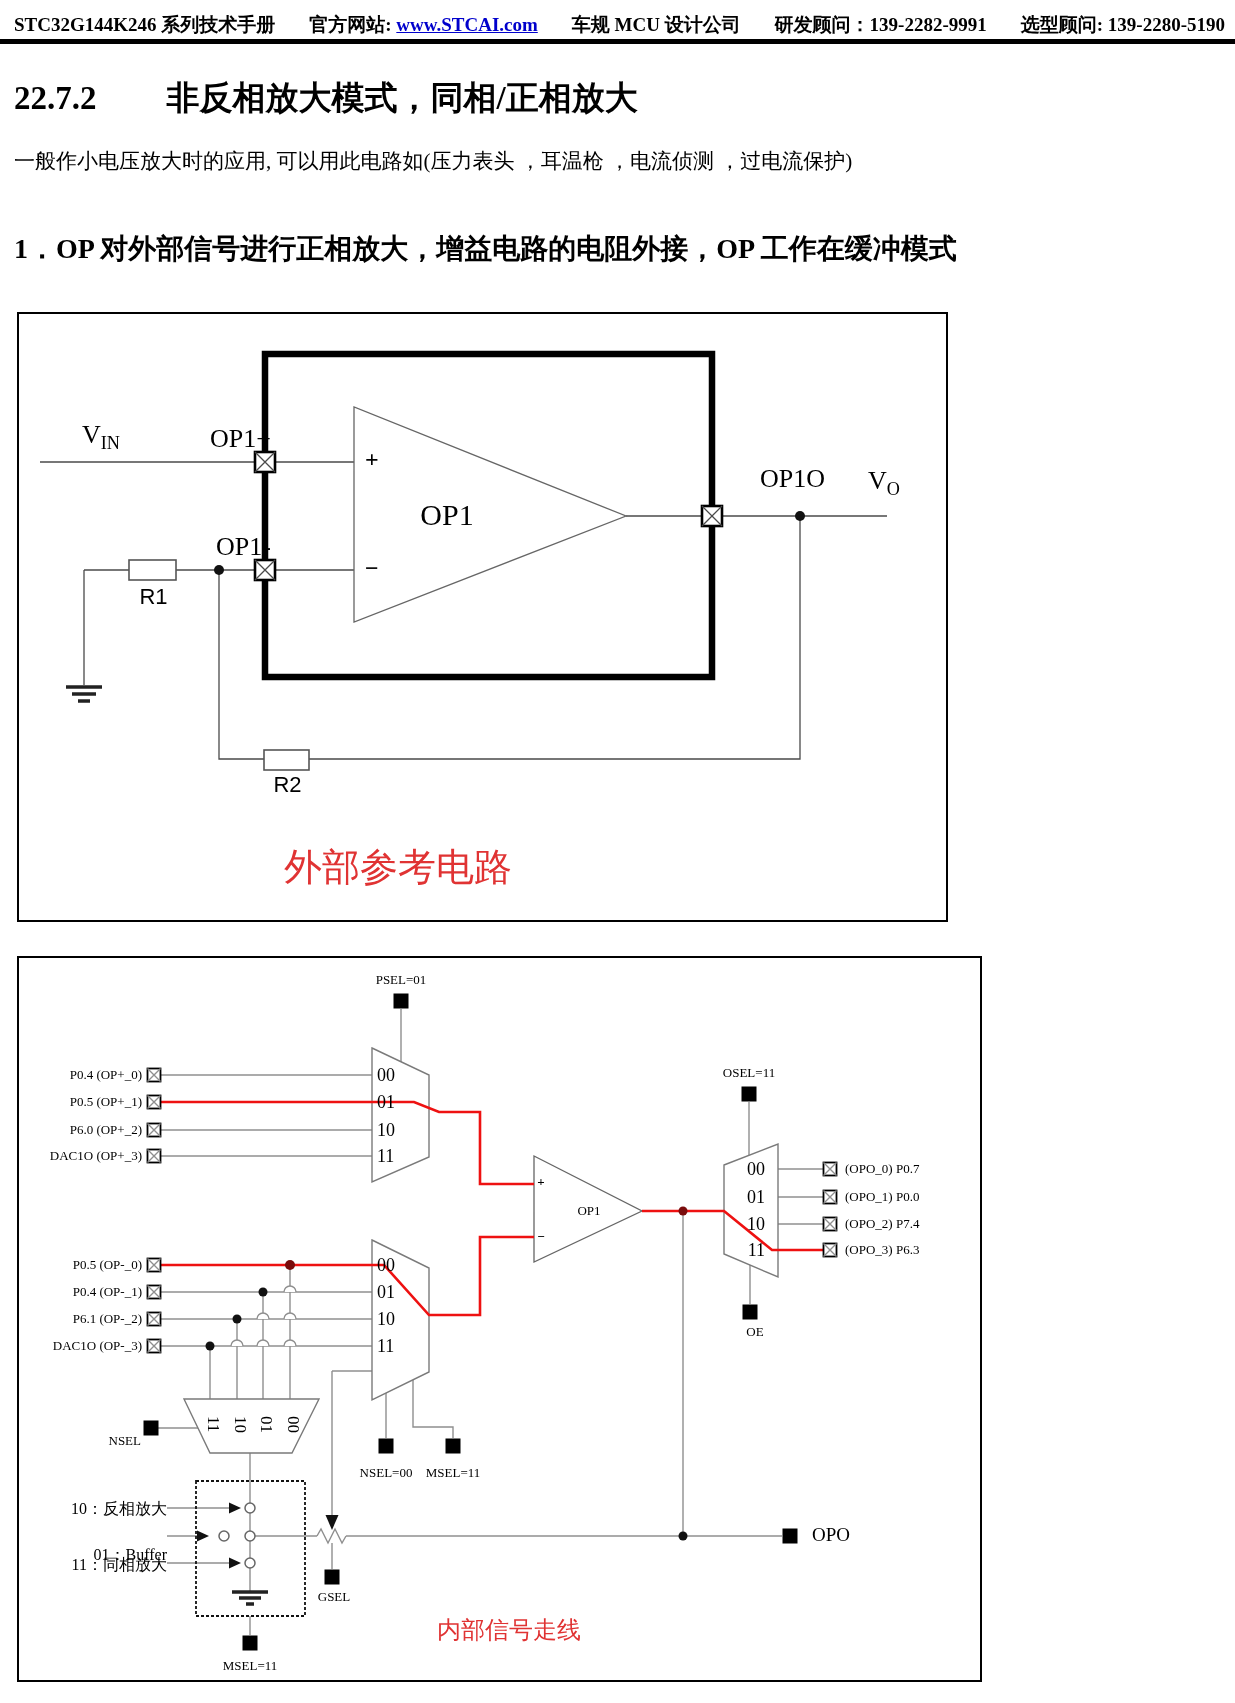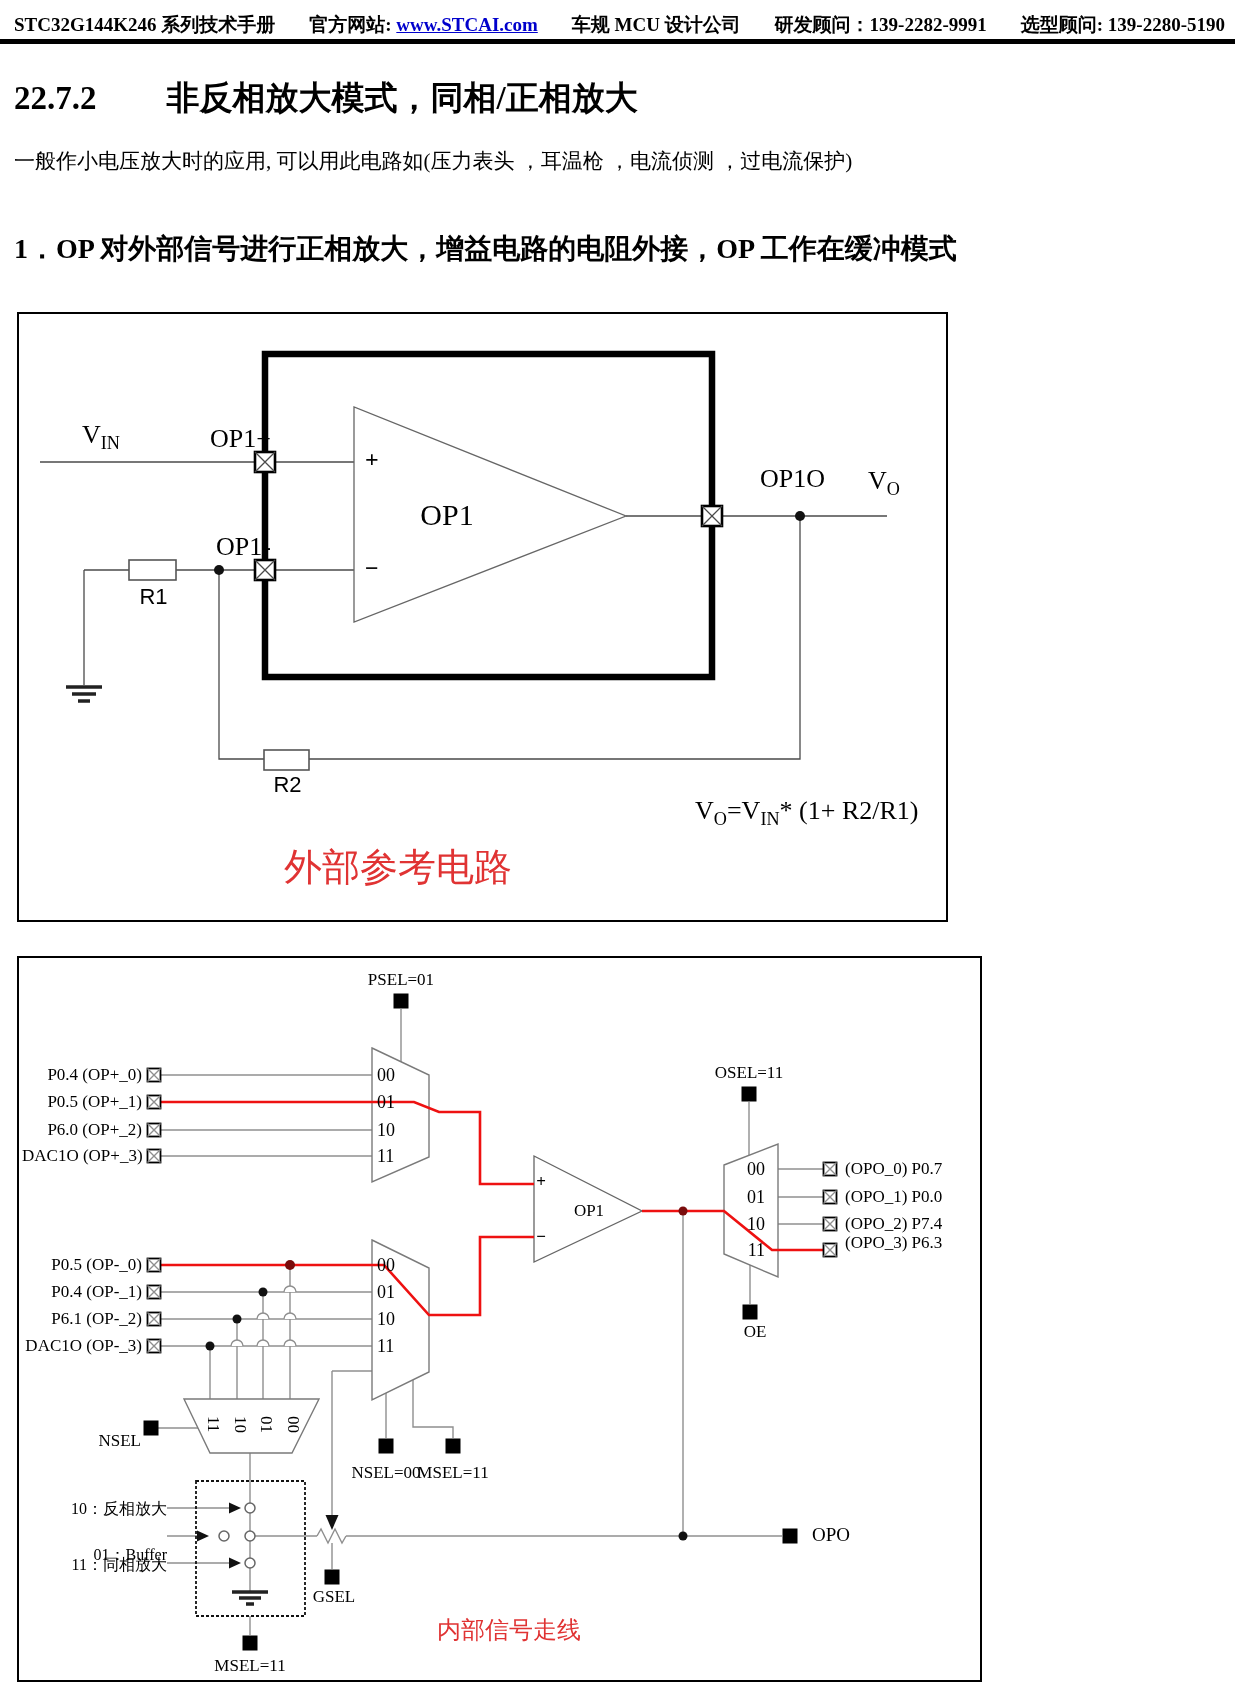--- a/index.html
+++ b/index.html
@@ -35,21 +35,21 @@
   .padL{fill:#fff;stroke:#000;stroke-width:2.6;}
   .padS{fill:#fff;stroke:#000;stroke-width:1.8;}
   .sq{fill:#000;stroke:none;}
   .dotk{fill:#111;stroke:none;}
   .dotr{fill:#7a0c0c;stroke:none;}
   .bump{fill:#fff;stroke:#8f8f8f;stroke-width:1.4;}
   .circ{fill:#fff;stroke:#666;stroke-width:1.5;}
   .ah{fill:#111;stroke:none;}
   .dash{fill:none;stroke:#111;stroke-width:1.8;stroke-dasharray:3 2;}
   
-  .lb{position:absolute;font-size:17px;line-height:22px;white-space:nowrap;}
+  .lb{position:absolute;font-size:13px;line-height:22px;white-space:nowrap;}
   .lb26{position:absolute;font-size:26px;line-height:30px;white-space:nowrap;margin-left:33px;}
   .sans{font-family:"Liberation Sans",sans-serif;font-size:22px;}
   .ctr{text-align:center;}
   .rgt{text-align:right;}
   sub{font-size:70%;}
   .pm{font-weight:bold;font-size:24px;line-height:24px;}
   .cap1{position:absolute;font-size:38px;color:var(--caption_red);white-space:nowrap;}
   .cap2{position:absolute;font-size:24px;color:var(--caption_red);white-space:nowrap;}
   .rot{transform:rotate(90deg);transform-origin:center center;font-size:17px;}
   .code{font-size:18px;}
@@ -118,21 +118,20 @@
   <div class="lb26 abs" style="left:30px;top:106px;"><span>V</span><sub>IN</sub></div>
   <div class="lb26 abs rgt" style="left:113px;top:110px;width:106px;">OP1+</div>
   <div class="lb26 abs rgt" style="left:113px;top:218px;width:106px;">OP1-</div>
   <div class="pm abs" style="left:346px;top:133px;">+</div>
   <div class="pm abs" style="left:346px;top:242px;">−</div>
   <div class="abs ctr" style="left:393px;top:184px;width:70px;font-size:30px;">OP1</div>
   <div class="sans abs ctr" style="left:111px;top:270px;width:47px;">R1</div>
   <div class="sans abs ctr" style="left:246px;top:458px;width:45px;">R2</div>
   <div class="lb26 abs" style="left:708px;top:150px;">OP1O</div>
   <div class="lb26 abs" style="left:816px;top:152px;"><span>V</span><sub>O</sub></div>
-  <div class="lb26 abs" style="left:643px;top:482px;"><span>V</span><sub>O</sub><span>=V</span><sub>IN</sub><span>* (1+ R2/R1)</span></div>
   <div class="cap1 ctr" style="left:229px;top:528px;width:300px;">外部参考电路</div>
 </div>
 
 <div class="figbox fig2">
   <svg width="961" height="722" viewBox="0 0 961 722">
 
     <path class="w2" d="M141,117 H353"></path>
     <path class="w2" d="M141,172 H353"></path>
     <path class="w2" d="M141,198 H353"></path>
     <path class="w2" d="M141,334 H353"></path>
@@ -270,21 +269,21 @@
   <div class="lb code abs" style="left:358px;top:377px;">11</div>
 
   <div class="lb code rgt abs" style="left:718px;top:200px;width:28px;">00</div>
   <div class="lb code rgt abs" style="left:718px;top:228px;width:28px;">01</div>
   <div class="lb code rgt abs" style="left:718px;top:255px;width:28px;">10</div>
   <div class="lb code rgt abs" style="left:718px;top:281px;width:28px;">11</div>
 
   <div class="lb abs" style="left:826px;top:200px;">(OPO_0) P0.7</div>
   <div class="lb abs" style="left:826px;top:228px;">(OPO_1) P0.0</div>
   <div class="lb abs" style="left:826px;top:255px;">(OPO_2) P7.4</div>
-  <div class="lb abs" style="left:826px;top:274px;">(OPO_3) P6.3</div>
+  <div class="lb abs" style="left:826px;top:281px;">(OPO_3) P6.3</div>
 
   <div class="lb ctr abs" style="left:545px;top:242px;width:50px;">OP1</div>
   <div class="lb ctr abs" style="left:514px;top:213px;width:16px;font-weight:bold;">+</div>
   <div class="lb ctr abs" style="left:514px;top:268px;width:16px;font-weight:bold;">−</div>
 
   <div class="lb rgt abs" style="left:62px;top:459px;width:60px;margin-top:13px;">NSEL</div>
   <div class="lb rot abs" style="left:182px;top:453px;width:18px;height:28px;">11</div>
   <div class="lb rot abs" style="left:209px;top:453px;width:18px;height:28px;">10</div>
   <div class="lb rot abs" style="left:235px;top:453px;width:18px;height:28px;">01</div>
   <div class="lb rot abs" style="left:262px;top:453px;width:18px;height:28px;">00</div>

